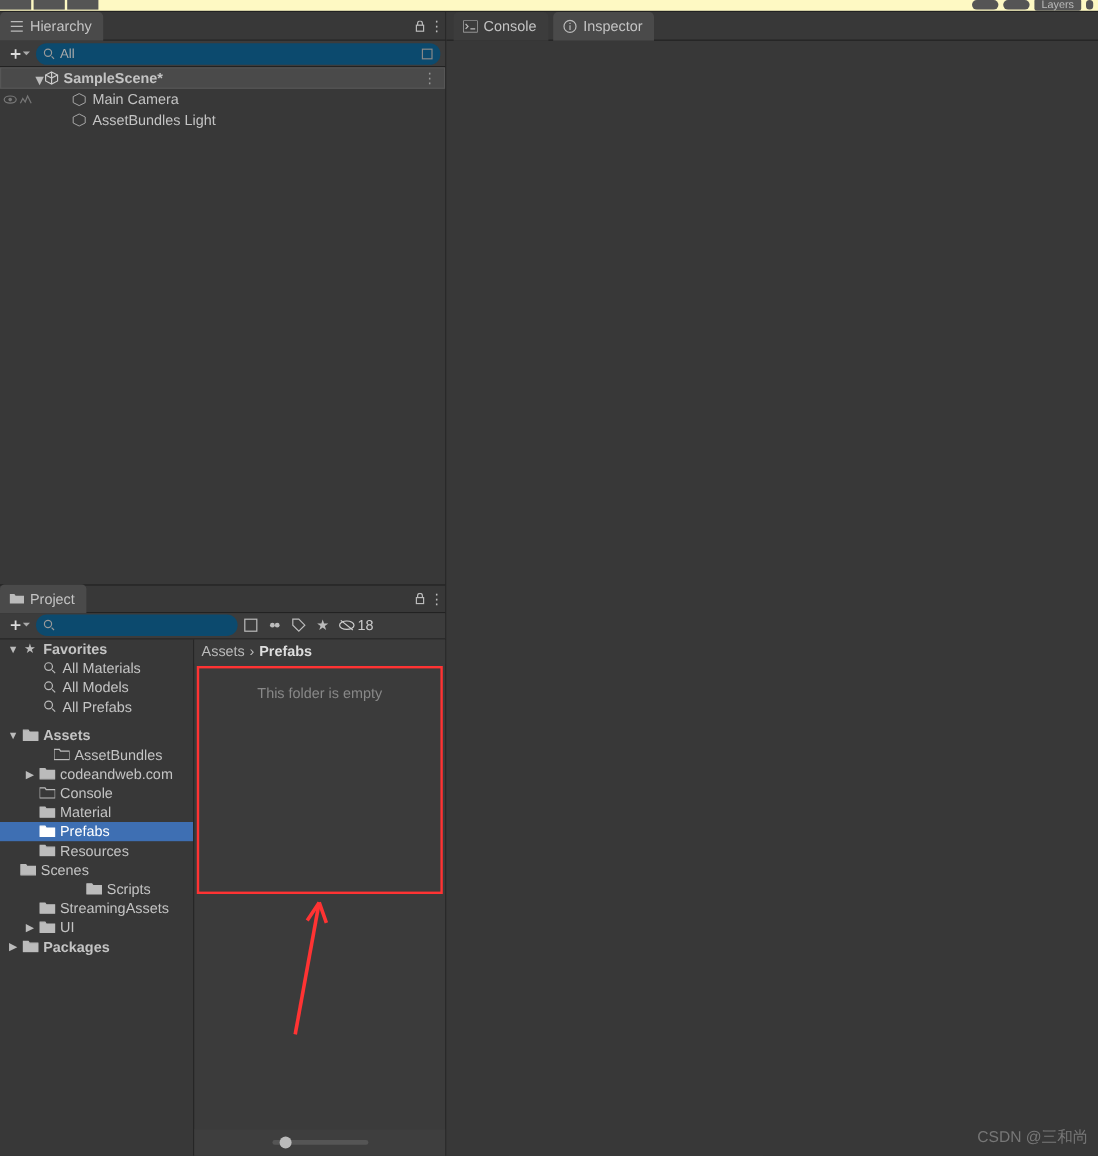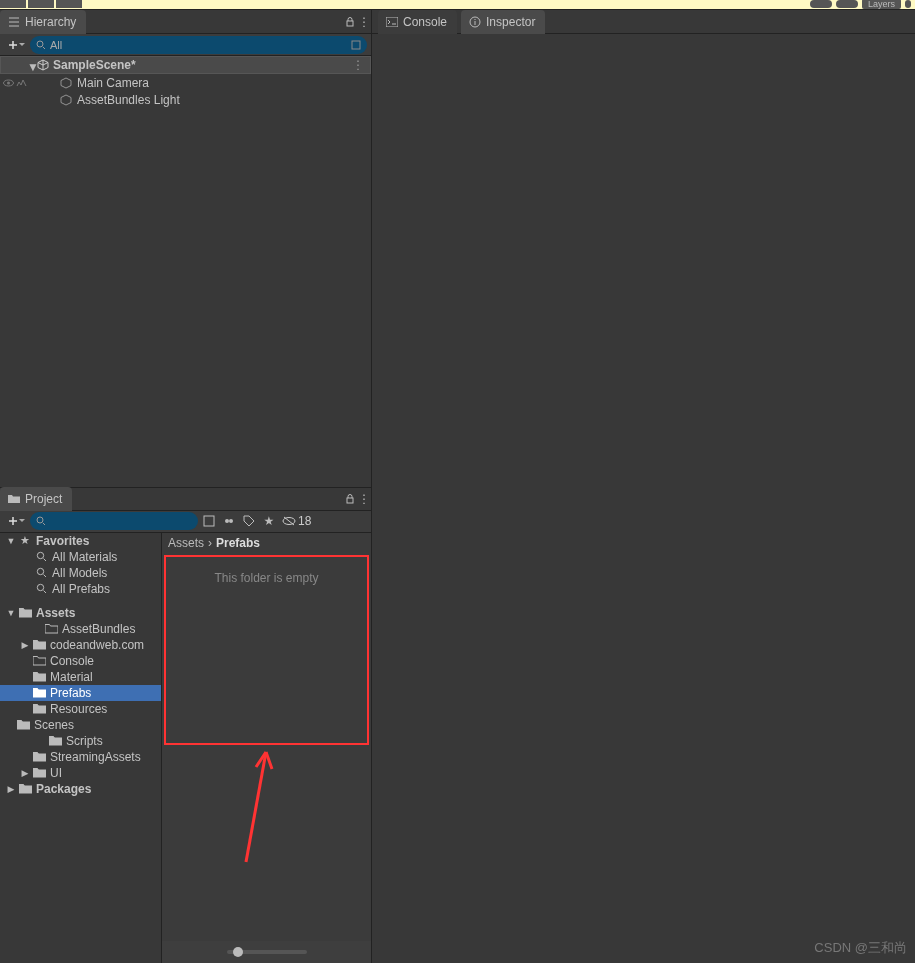--- a/index.html
+++ b/index.html
@@ -328,21 +328,21 @@
             <span class="tlabel">Resources</span>
           </div>
           <div class="trow" style="padding-left: 16px;">
             <span class="ticon">
               <svg width="13" height="11" viewBox="0 0 13 11">
                 <path d="M0 1.5h4.5l1 1.5H13V10H0z" fill="#bbb" stroke="#bbb" stroke-width="1"></path>
               </svg>
             </span>
             <span class="tlabel">Scenes</span>
           </div>
-          <div class="trow" style="padding-left: 48px;">
+          <div class="trow" style="padding-left: 24px; margin-left: 47px;">
             <span class="ticon">
               <svg width="13" height="11" viewBox="0 0 13 11">
                 <path d="M0 1.5h4.5l1 1.5H13V10H0z" fill="#bbb" stroke="#bbb" stroke-width="1"></path>
               </svg>
             </span>
             <span class="tlabel">Scripts</span>
           </div>
           <div class="trow" style="padding-left: 32px;">
             <span class="ticon">
               <svg width="13" height="11" viewBox="0 0 13 11">

